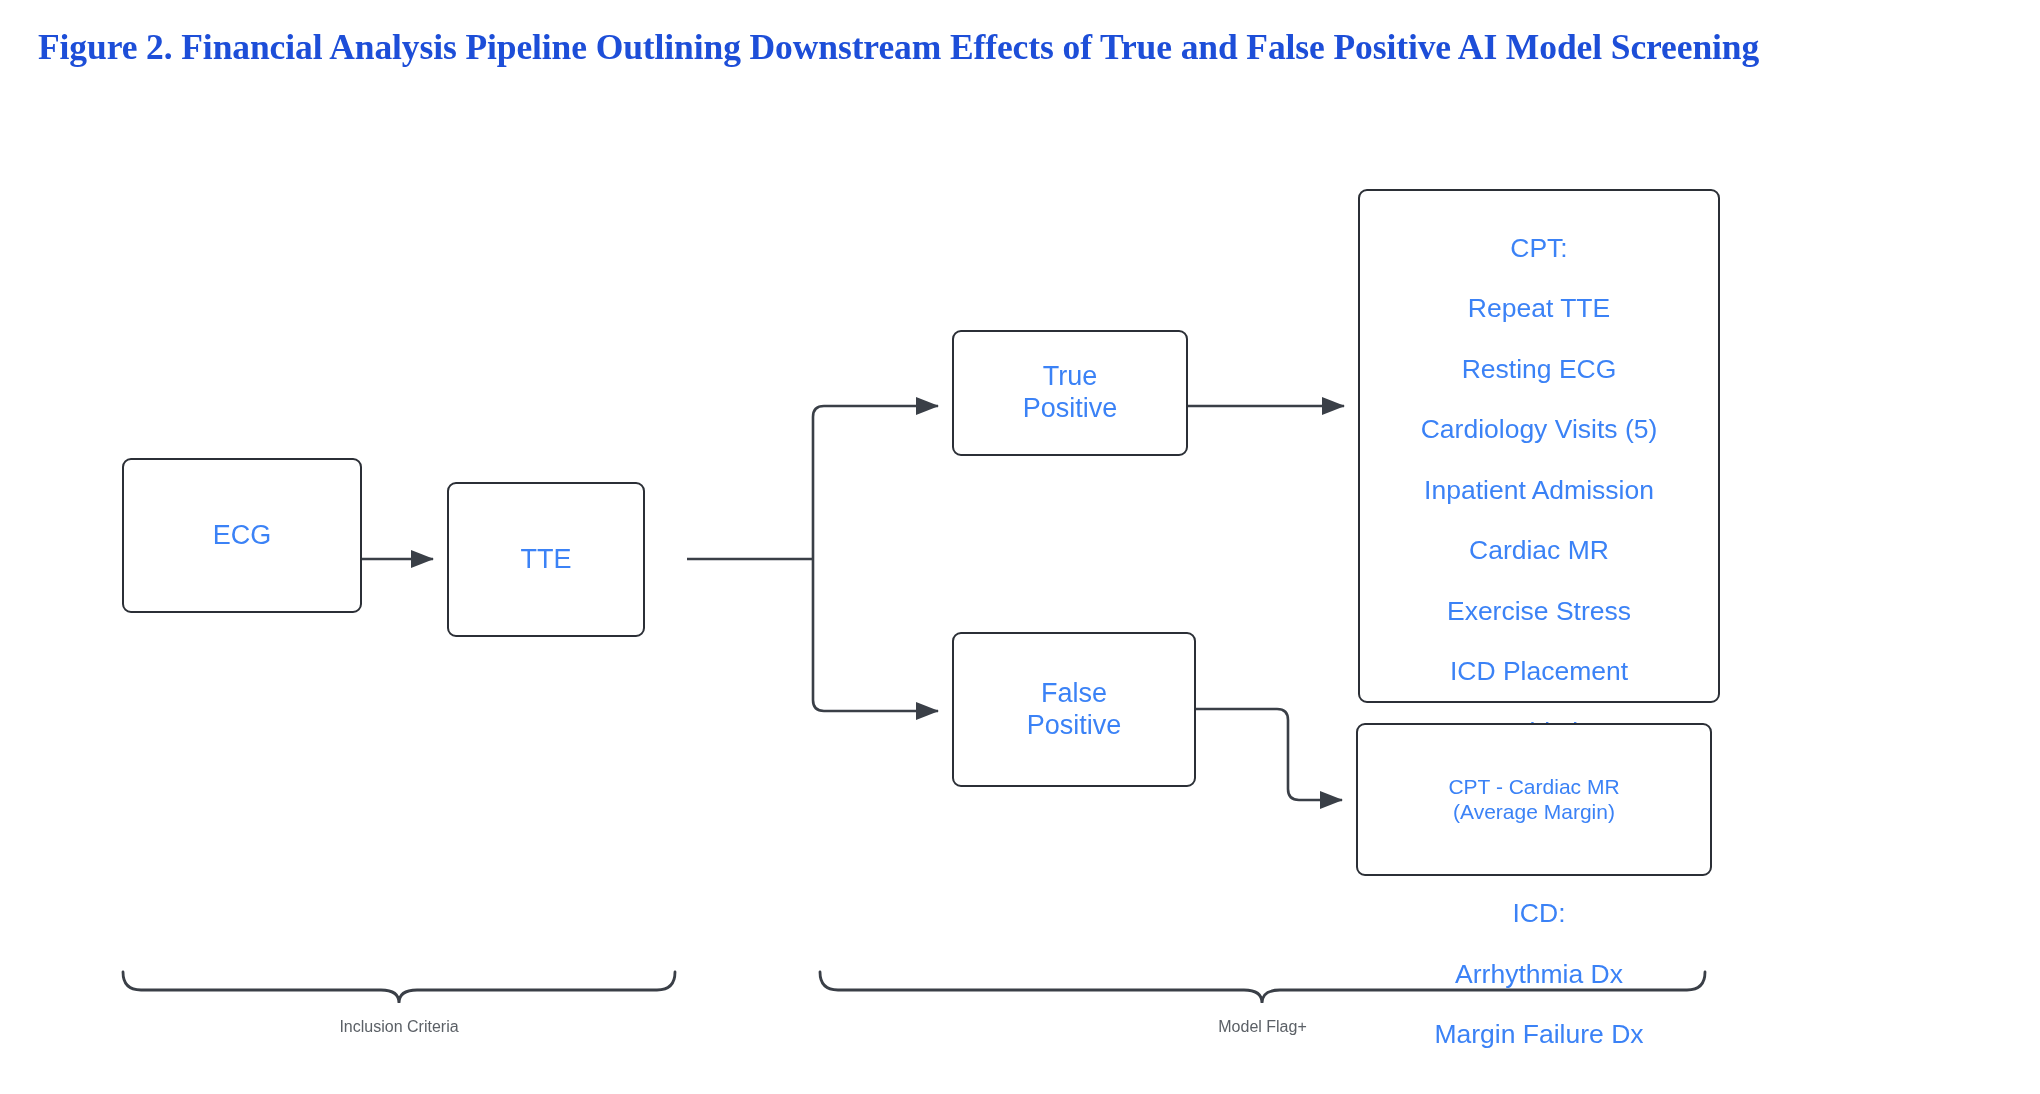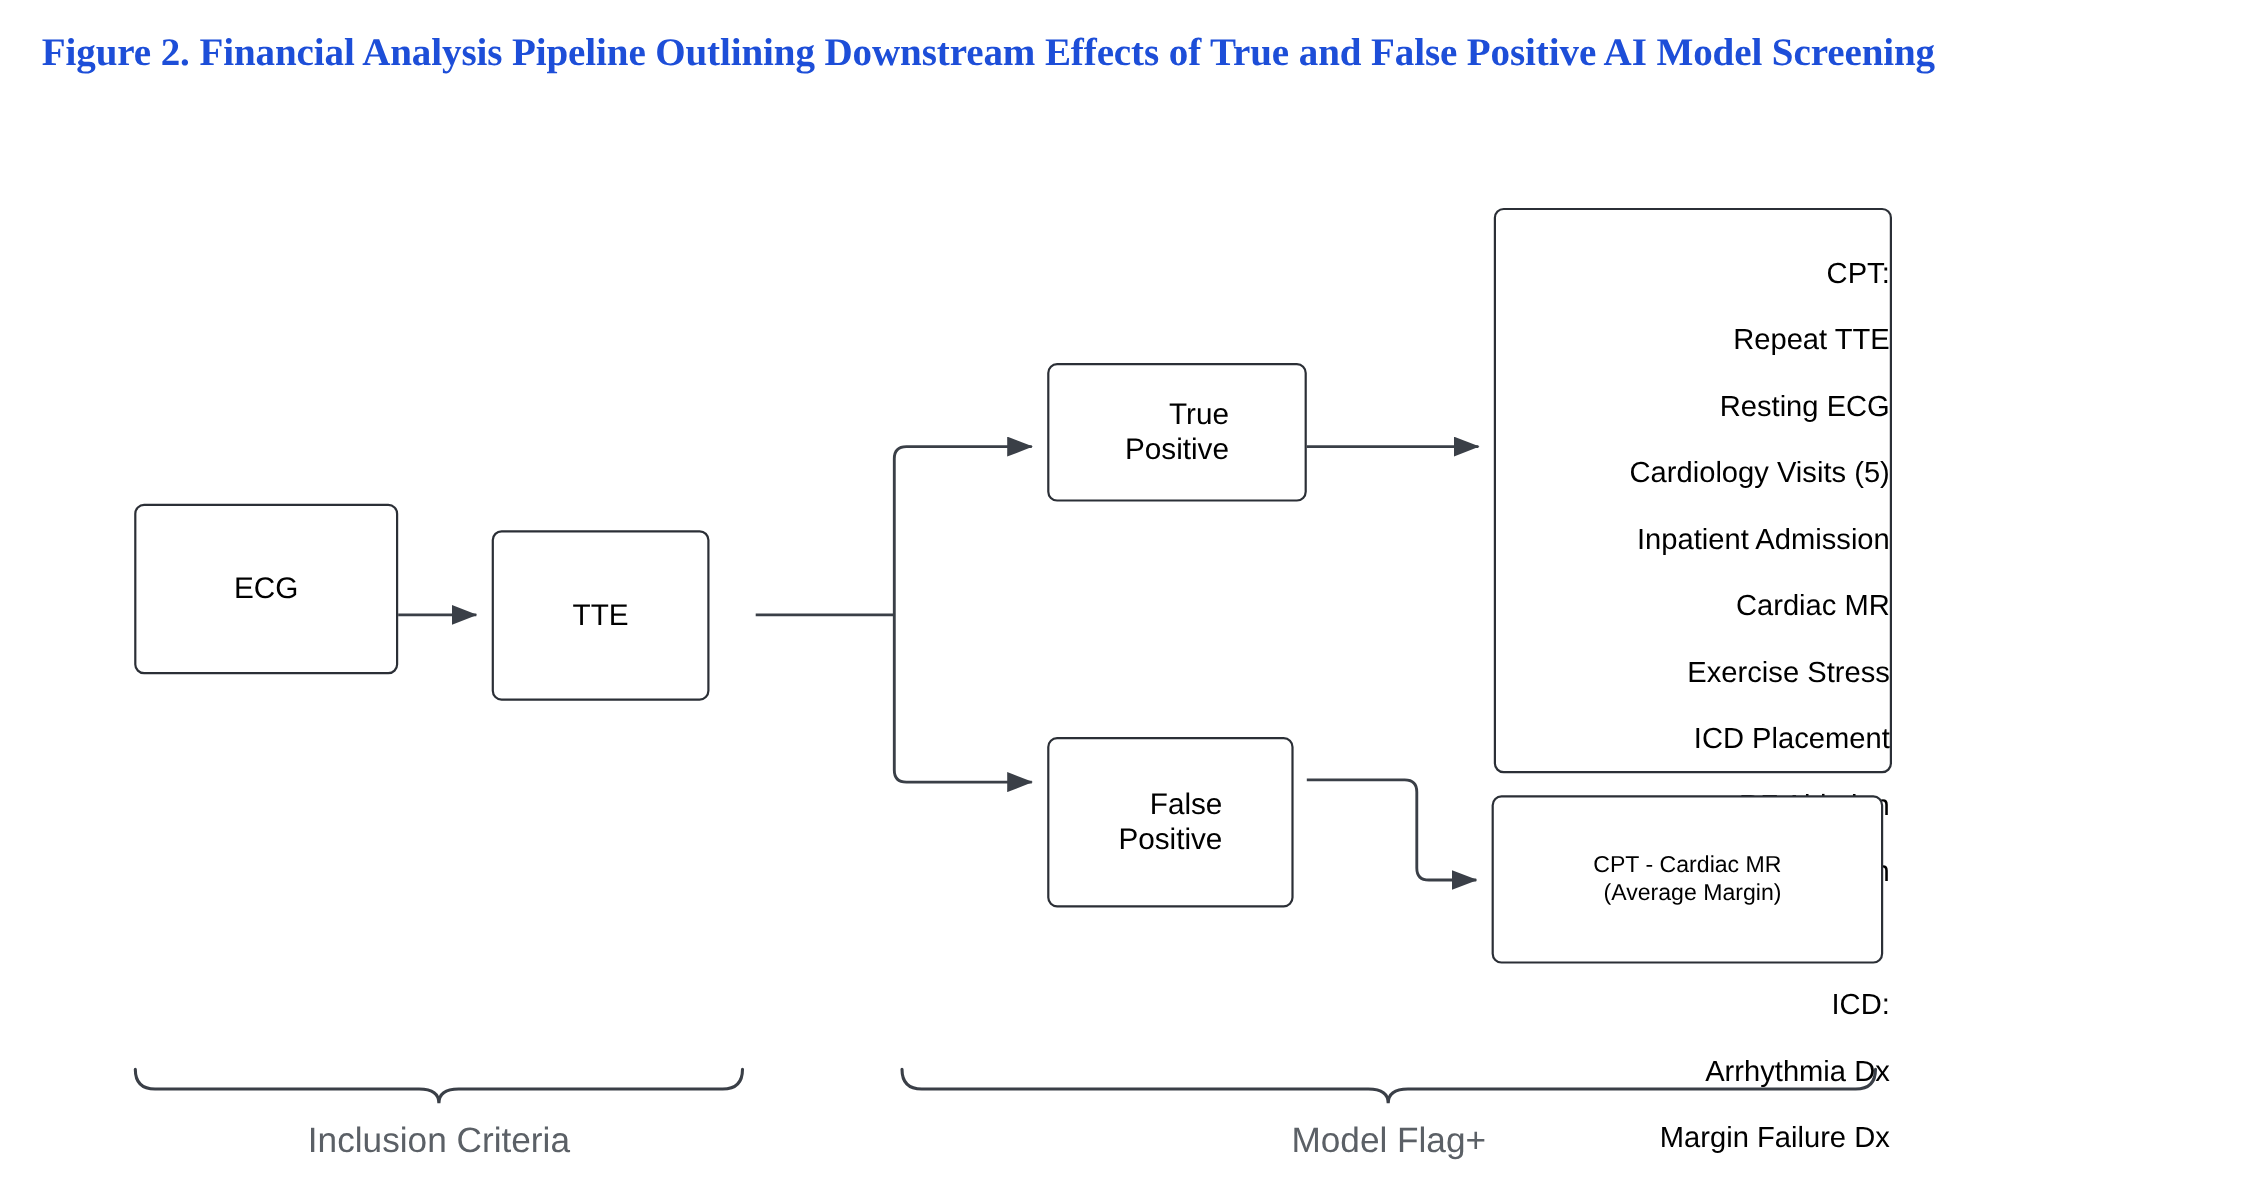--- a/index.html
+++ b/index.html
@@ -50,32 +50,32 @@
   
   .node {
     position: absolute;
     box-sizing: border-box;
     background: #ffffff;
     border: 2.2px solid #2b2f36;
     border-radius: 9px;
     display: flex;
     align-items: center;
     justify-content: center;
-    text-align: right;
-    color: #000000;
+    text-align: center;
+    color: #3b82f6;
     font-size: 27px;
     line-height: 1.18;
     white-space: pre-line;
     z-index: 2;
   }
 
   #node-ecg        { left: 122px;  top: 458px; width: 240px;  height: 155px; }
   #node-tte        { left: 447px;  top: 482px; width: 198px;  height: 155px; }
   #node-true-pos   { left: 952px;  top: 330px; width: 236px;  height: 126px; }
-  #node-false-pos  { left: 952px;  top: 670px; width: 224px;  height: 155px; }
+  #node-false-pos  { left: 952px;  top: 632px; width: 244px;  height: 155px; }
 
   #node-downstream {
     left: 1358px; top: 189px; width: 362px; height: 514px;
     align-items: flex-start;
     padding-top: 17px;
     font-size: 26.5px;
     line-height: 1.0;
   }
   #node-downstream .stack {
     width: 100%;
@@ -86,21 +86,21 @@
 
   #node-fp-outcome {
     left: 1356px; top: 723px; width: 356px; height: 153px;
     font-size: 21px;
   }
 
   
   .brace-label {
     position: absolute;
     color: #5b6066;
-    font-size: 32px;
+    font-size: 16px;
     text-align: center;
     white-space: nowrap;
   }
   #label-inclusion { left: 123px; top: 1018px; width: 552px; }
   #label-modelflag { left: 820px; top: 1018px; width: 885px; }
 </style>
 </head>
 <body>
 
 <div id="figure-caption">Figure 2. Financial Analysis Pipeline Outlining Downstream Effects of True and False Positive AI Model Screening</div>

